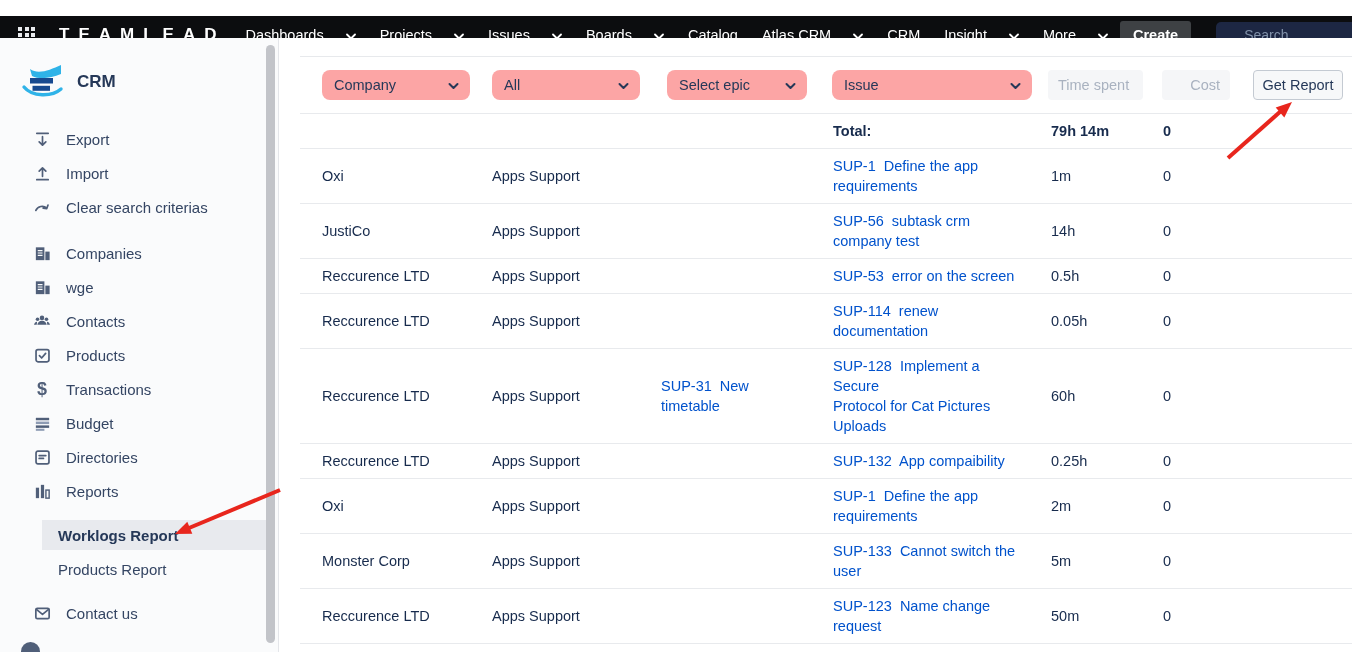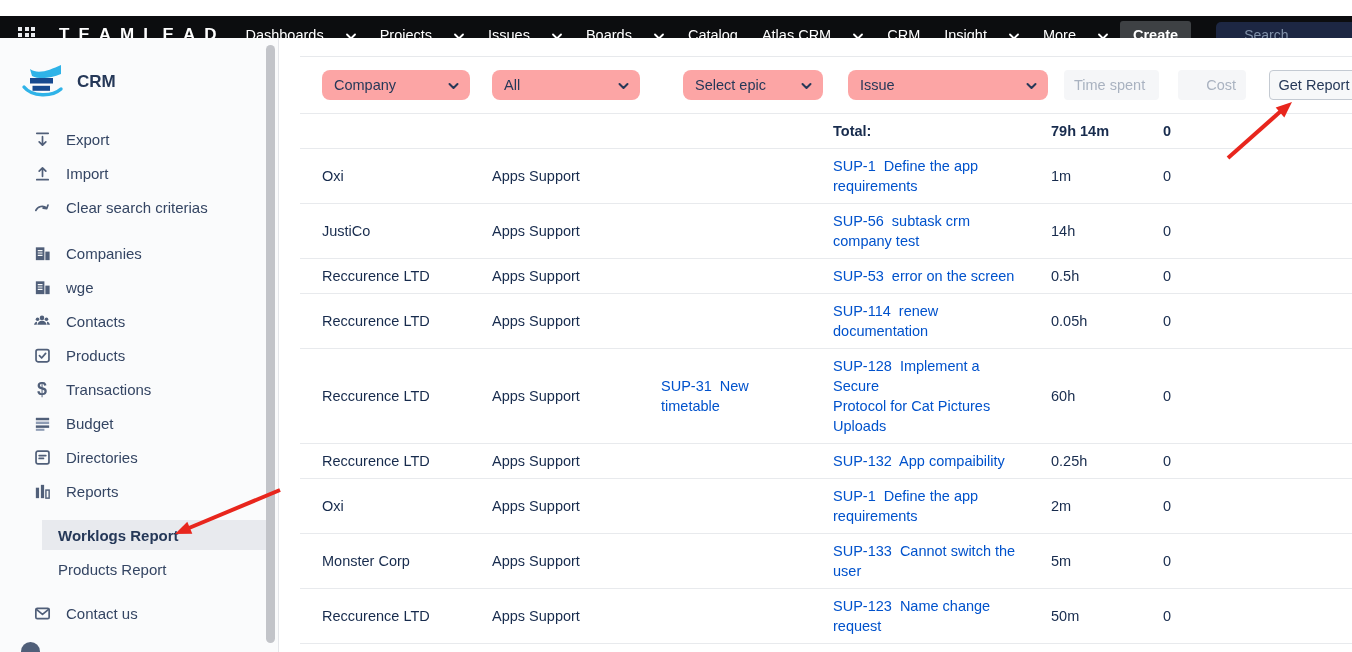--- a/index.html
+++ b/index.html
@@ -345,21 +345,21 @@
           </span>
       </div>
       <div class="sel" style="width:148px;margin-left:22px">
         <span>All</span>
         <span class="chev">
             <svg width="11" height="8" viewBox="0 0 11 8">
               <path d="M1.5 2 5.5 6 9.5 2" fill="none" stroke="#253858" stroke-width="2" stroke-linecap="round" stroke-linejoin="round"></path>
             </svg>
           </span>
       </div>
-      <div class="sel" style="width:140px;margin-left:43px">
+      <div class="sel" style="width:140px;margin-left:27px">
         <span>Select epic</span>
         <span class="chev">
             <svg width="11" height="8" viewBox="0 0 11 8">
               <path d="M1.5 2 5.5 6 9.5 2" fill="none" stroke="#253858" stroke-width="2" stroke-linecap="round" stroke-linejoin="round"></path>
             </svg>
           </span>
       </div>
       <div class="sel" style="width:200px;margin-left:25px">
         <span>Issue</span>
         <span class="chev">

